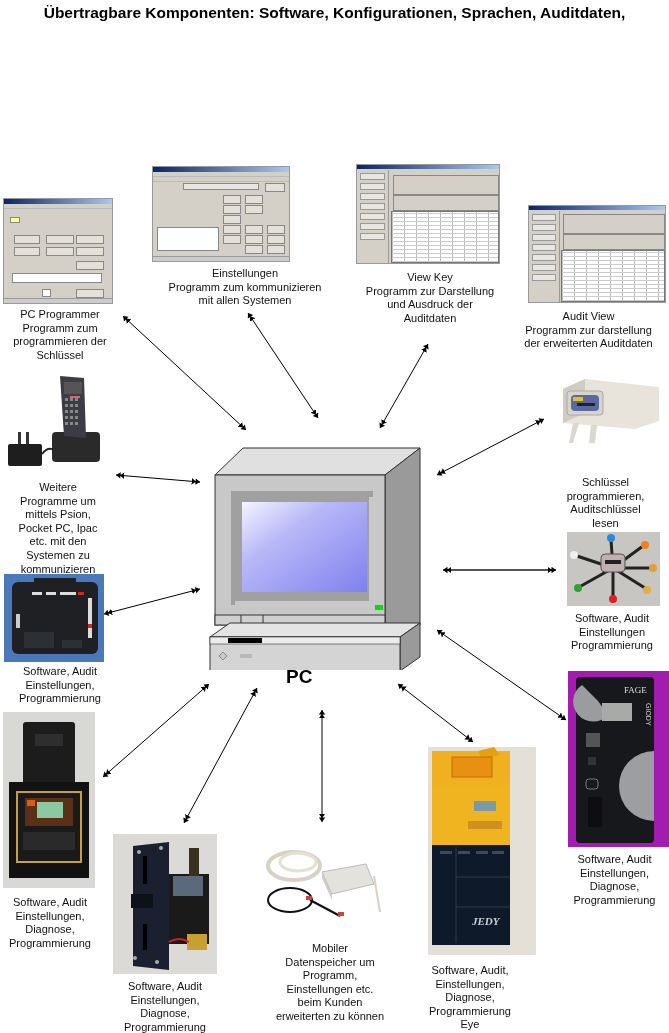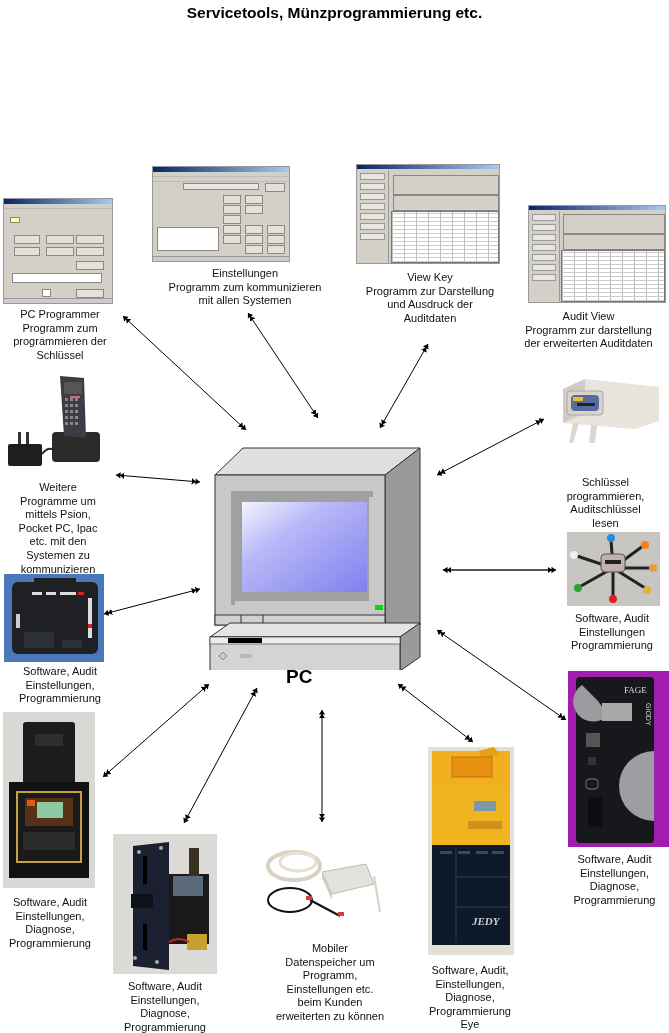--- a/index.html
+++ b/index.html
@@ -19,21 +19,21 @@
       background-image: repeating-linear-gradient(0deg, #ccc 0 1px, transparent 1px 4px), repeating-linear-gradient(90deg, #bbb 0 1px, transparent 1px 12px); }
     .win .side { position: absolute; left: 0; top: 5px; bottom: 0; width: 22%; background: #d4d0c8; border-right: 1px solid #999; }
     .win .side i { display: block; margin: 3px 3px; height: 5px; background: #e8e6e0; border: 1px solid #999; }
     .win .status { position: absolute; left: 0; right: 0; bottom: 0; height: 4px; background: #ccc; border-top: 1px solid #999; }
     .photo { position: absolute; overflow: hidden; }
   </style>
 </head>
 <body>
 
 <div class="title">
-  <div>Servicetools, Münzprogrammierung etc.</div>
+  <div>Übertragbare Komponenten: Software, Konfigurationen, Sprachen, Auditdaten,</div>
 </div>
 
 <div class="win" style="left:3px;top:198px;width:110px;height:106px;">
   <div class="tb"></div>
     <div class="mb"></div>
   <div class="btn" style="left:6px;top:18px;width:8px;height:4px;background:#ffff99;"></div>
   <div class="btn" style="left:10px;top:36px;width:24px;"></div>
   <div class="btn" style="left:10px;top:48px;width:24px;"></div>
   <div class="btn" style="left:42px;top:36px;width:26px;"></div>
   <div class="btn" style="left:42px;top:48px;width:26px;"></div>
@@ -290,21 +290,21 @@
 </div>
 <div class="cap" style="left:255px;top:942px;width:150px;">
   <div>Mobiler</div>
     <div>Datenspeicher  um</div>
     <div>Programm,</div>
     <div>Einstellungen etc.</div>
     <div>beim Kunden</div>
     <div>erweiterten zu können</div>
 </div>
 
-<div class="photo" style="left:428px;top:747px;width:86px;height:208px;background:#e4e0d8;">
+<div class="photo" style="left:428px;top:747px;width:108px;height:208px;background:#e4e0d8;">
   <svg width="86" height="208" viewBox="0 0 86 208">
     <rect x="4" y="4" width="78" height="34" fill="#f0b020"></rect>
     <polygon points="50,4 66,0 72,8 54,12" fill="#e8a010"></polygon>
     <rect x="24" y="10" width="40" height="20" fill="#e89010" stroke="#c07010"></rect>
     <rect x="4" y="38" width="78" height="60" fill="#f0b420"></rect>
     <rect x="46" y="54" width="22" height="10" fill="#7a9aa8"></rect>
     <rect x="40" y="74" width="34" height="8" fill="#d09020"></rect>
     <rect x="4" y="98" width="78" height="100" fill="#0e1a2a"></rect>
     <g fill="#3a4a5a">
         <rect x="12" y="104" width="12" height="3"></rect>

